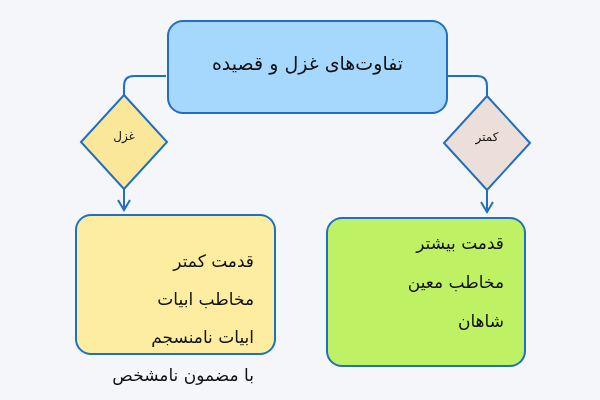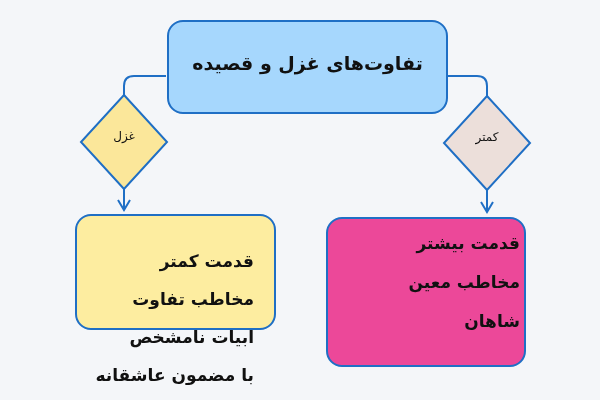--- a/index.html
+++ b/index.html
@@ -1,21 +1,21 @@
 <!DOCTYPE html>
 <html><head>
 <meta charset="utf-8">
 <style>
   html, body { margin:0; padding:0; }
   body { width:600px; height:400px; background:#f4f6f9; position:relative; overflow:hidden; font-family:"DejaVu Sans", sans-serif; }
   svg.conn { position:absolute; left:0; top:0; }
-  .box { position:absolute; box-sizing:border-box; border:2px solid #1f6fc5; border-radius:16px; direction:rtl; color:#111;font-weight:bold; }
+  .box { position:absolute; box-sizing:border-box; border:2px solid #1f6fc5; border-radius:16px; direction:rtl; color:#111; }
   .title { left:167px; top:20px; width:281px; height:94px; background:#a6d7fd; font-size:19px; text-align:center; padding-top:30px; }
-  .left-box { left:75px; top:214px; width:201px; height:116px; background:#fdeda0; font-size:17px; line-height:38px; padding:26px 20px 0 0; text-align:right; }
-  .right-box { left:326px; top:217px; width:200px; height:150px; background:#ec4899; font-size:17px; line-height:39px; padding:5px 4px 0 0; text-align:right; }
+  .left-box { left:75px; top:214px; width:201px; height:141px; background:#fdeda0; font-size:17px; line-height:38px; padding:26px 20px 0 0; text-align:right; }
+  .right-box { left:326px; top:217px; width:200px; height:150px; background:#bef264; font-size:17px; line-height:39px; padding:5px 20px 0 0; text-align:right; }
   .dlabel { position:absolute; direction:rtl; font-size:12px; color:#111; text-align:center; }
   .line { display:block; white-space:nowrap; }
 </style>
 </head>
 <body>
 
 <svg class="conn" width="600" height="400">
 
   <path d="M166 76 H134 Q124 76 124 86 V95" fill="none" stroke="#1f6fc5" stroke-width="2"></path>
 
@@ -33,22 +33,22 @@
 
 <div class="box title">
   <span>تفاوت‌های غزل و قصیده</span>
 </div>
 
 <div class="dlabel" style="left:94px; top:129px; width:60px;">غزل</div>
 <div class="dlabel" style="left:452px; top:130px; width:70px;">کمتر</div>
 
 <div class="box left-box">
   <span class="line">قدمت کمتر</span>
-  <span class="line">مخاطب تفاوت</span>
-  <span class="line">ابیات نامشخص</span>
-  <span class="line">با مضمون عاشقانه</span>
+  <span class="line">مخاطب ابیات</span>
+  <span class="line">ابیات نامنسجم</span>
+  <span class="line">با مضمون نامشخص</span>
 </div>
 
 <div class="box right-box">
   <span class="line">قدمت بیشتر</span>
   <span class="line">مخاطب معین</span>
   <span class="line">شاهان</span>
 </div>
 
 </body></html>

